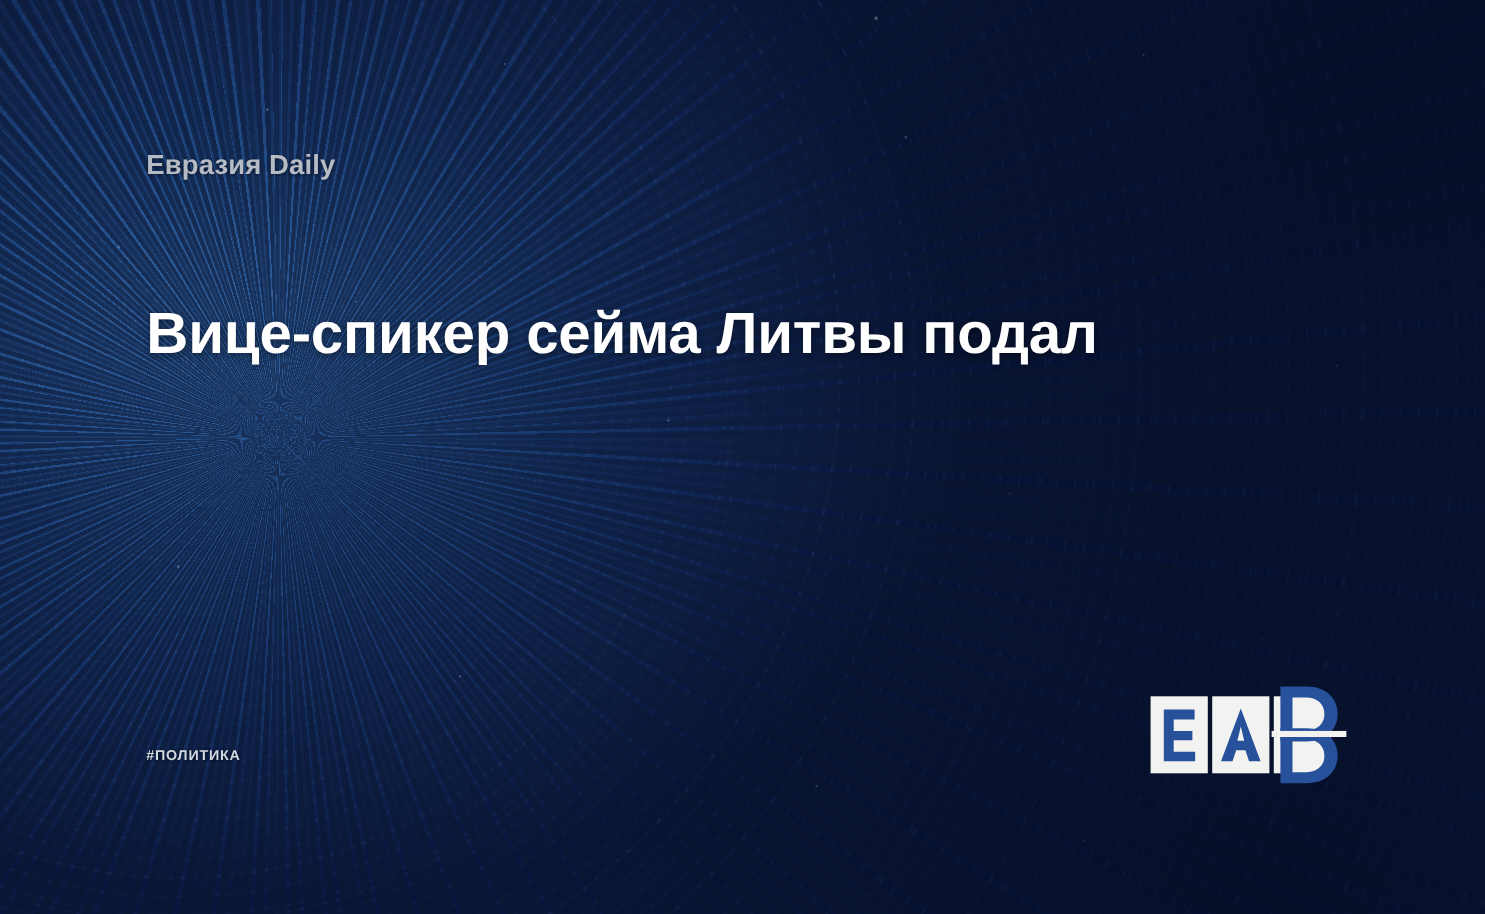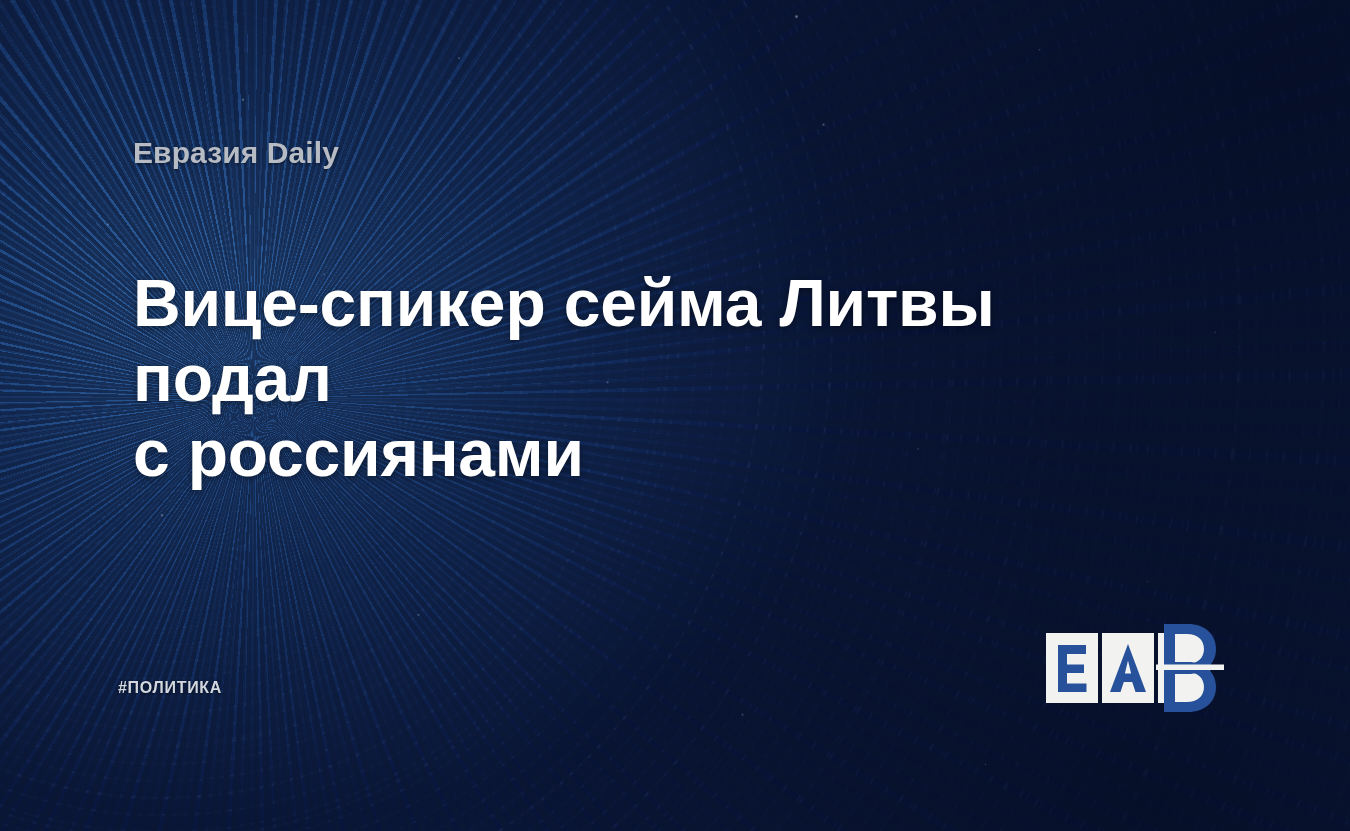--- a/index.html
+++ b/index.html
@@ -121,49 +121,49 @@
 
   .content {
     position: absolute;
     inset: 0;
   }
 
   .brand {
     position: absolute;
     left: 133px;
     top: 136px;
-    font-size: 30px;
+    font-size: 25px;
     font-weight: 700;
     letter-spacing: 0.1px;
     color: #b6bbc4;
     text-shadow: 0 1px 3px rgba(0,0,0,0.45);
     white-space: nowrap;
   }
 
   .headline {
     position: absolute;
     left: 133px;
     top: 266px;
     width: 930px;
     margin: 0;
-    font-size: 66px;
+    font-size: 53px;
     line-height: 75px;
     font-weight: 700;
     letter-spacing: -0.2px;
     color: #ffffff;
     text-shadow: 0 2px 7px rgba(0,0,0,0.42);
   }
 
   .headline .hl-line { display: block; }
 
   .tag {
     position: absolute;
-    left: 118px;
+    left: 133px;
     top: 679px;
-    font-size: 16px;
+    font-size: 13px;
     font-weight: 700;
     letter-spacing: 0.7px;
     color: #d3d7de;
     text-shadow: 0 1px 3px rgba(0,0,0,0.45);
     white-space: nowrap;
   }
 
   
 
   .logo {
@@ -220,21 +220,20 @@
   <div class="bg-dashes"></div>
   <div class="bg-speckle"></div>
   <div class="bg-vignette"></div>
 
   <div class="content">
 
     <div class="brand">Евразия Daily</div>
 
     <h1 class="headline">
       <span class="hl-line">Вице-спикер сейма Литвы подал</span>
-      <span class="hl-line">с россиянами</span>
     </h1>
 
     <div class="tag">#ПОЛИТИКА</div>
 
     <div class="logo">
 
       <div class="logo-tile t1">
         <svg class="logo-glyph" viewBox="0 0 52 70">
           <path d="M12 12 H40 V21 H21 V31.5 H38 V40 H21 V50.5 H40.5 V59 H12 Z" fill="#27529b"></path>
         </svg>

